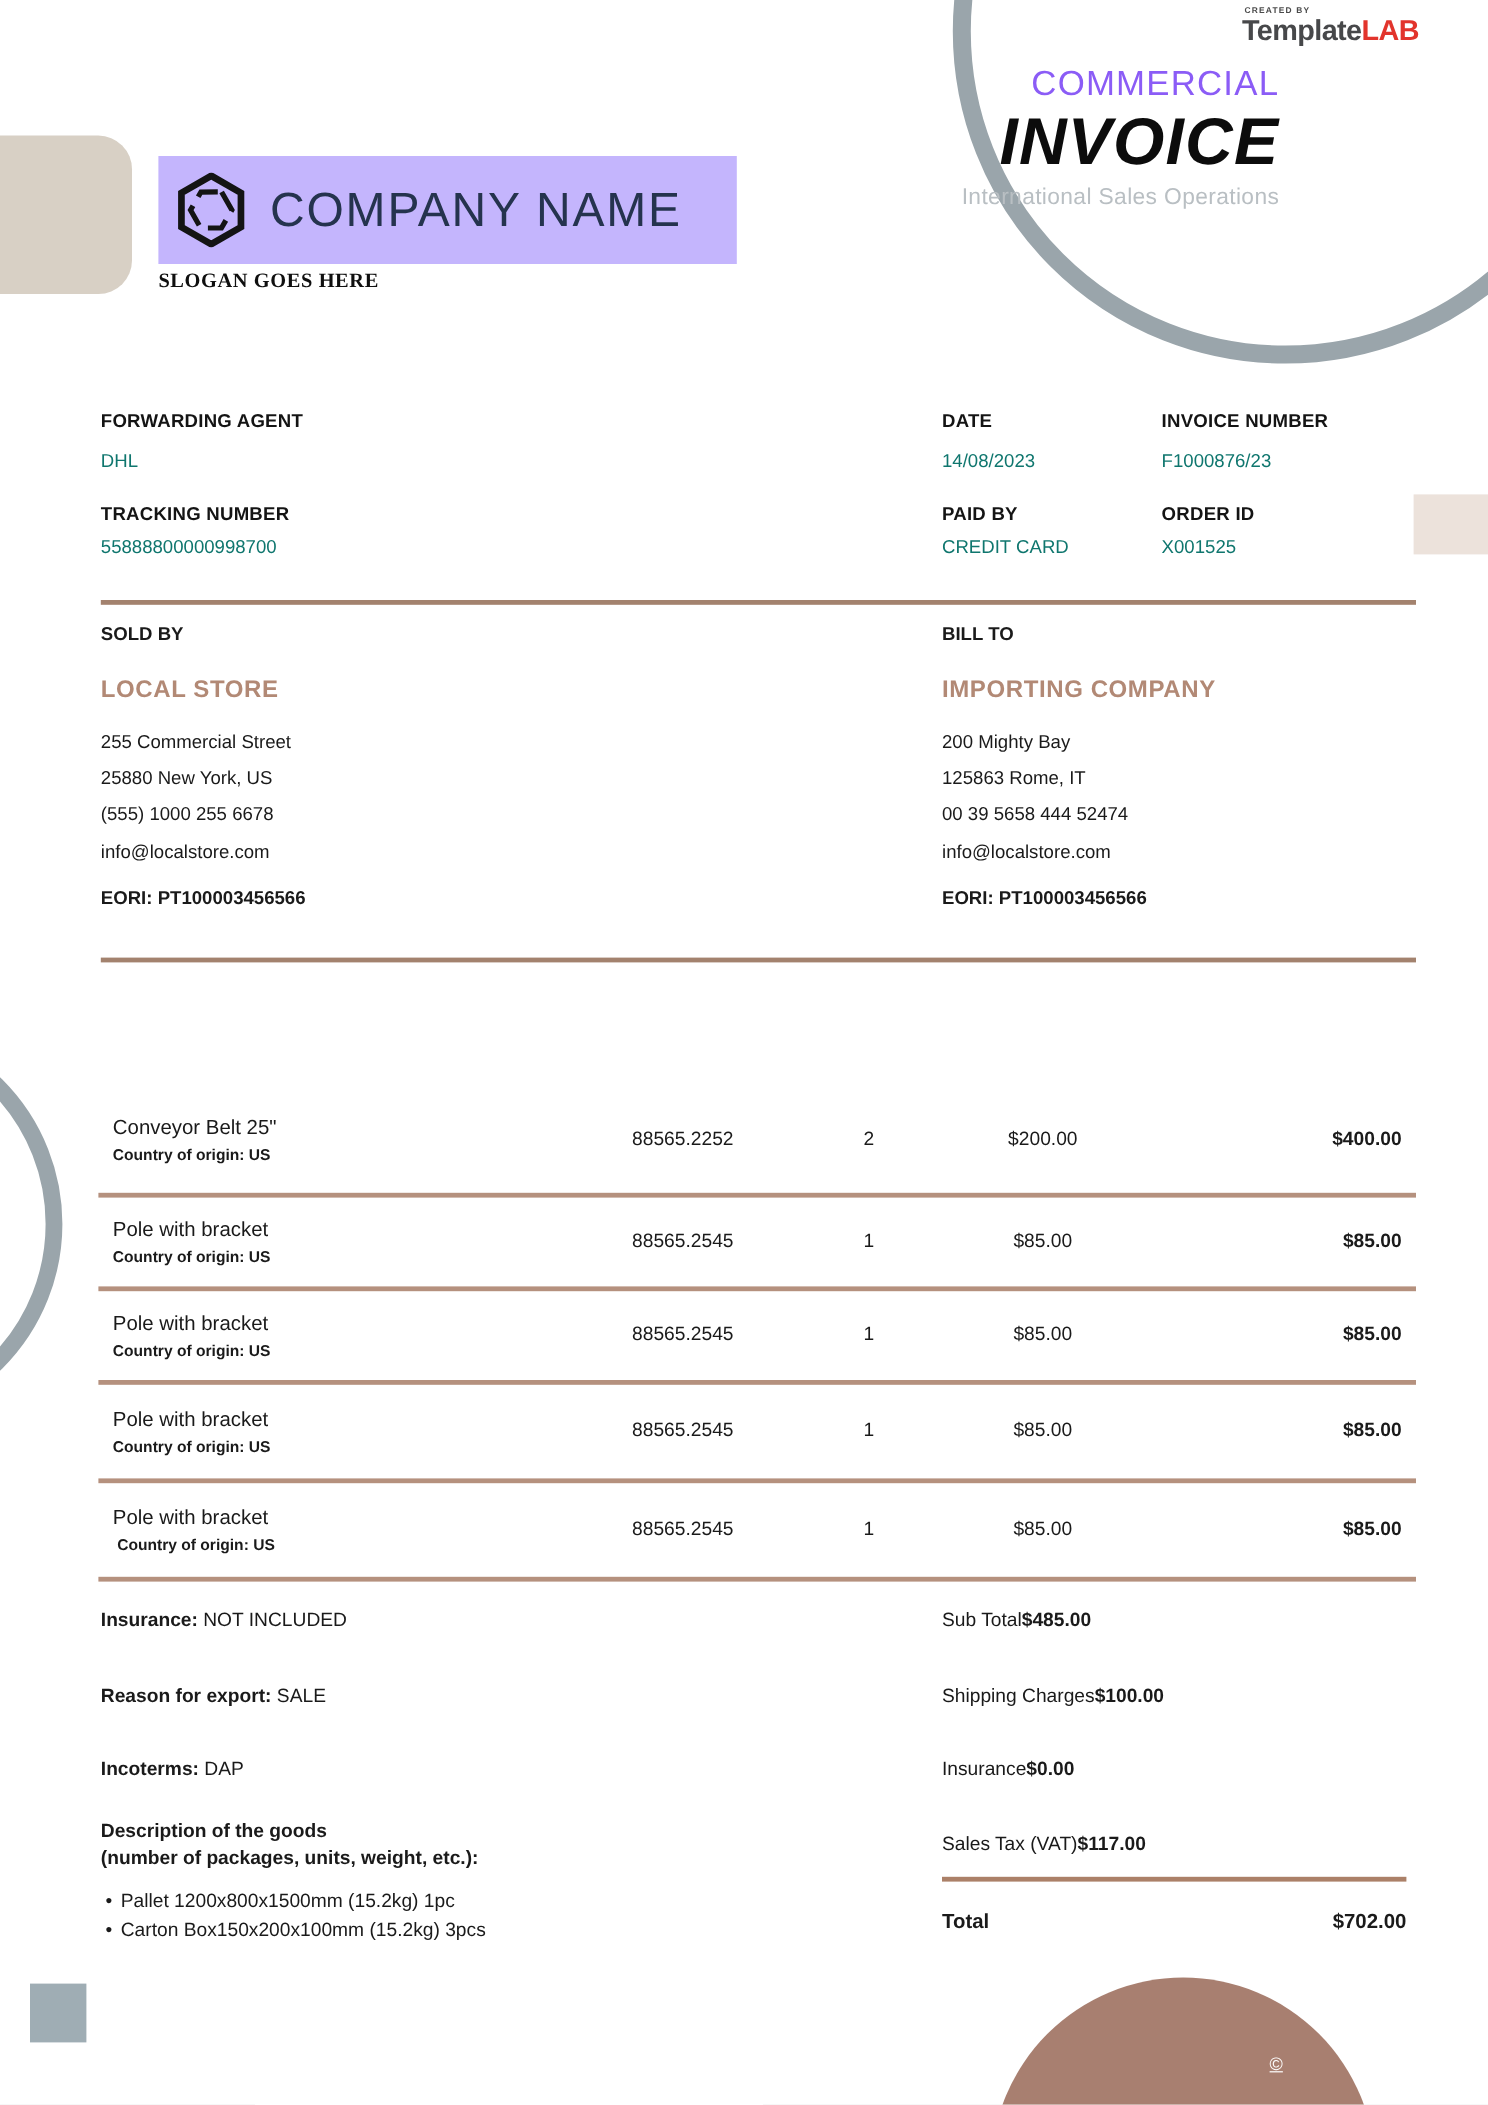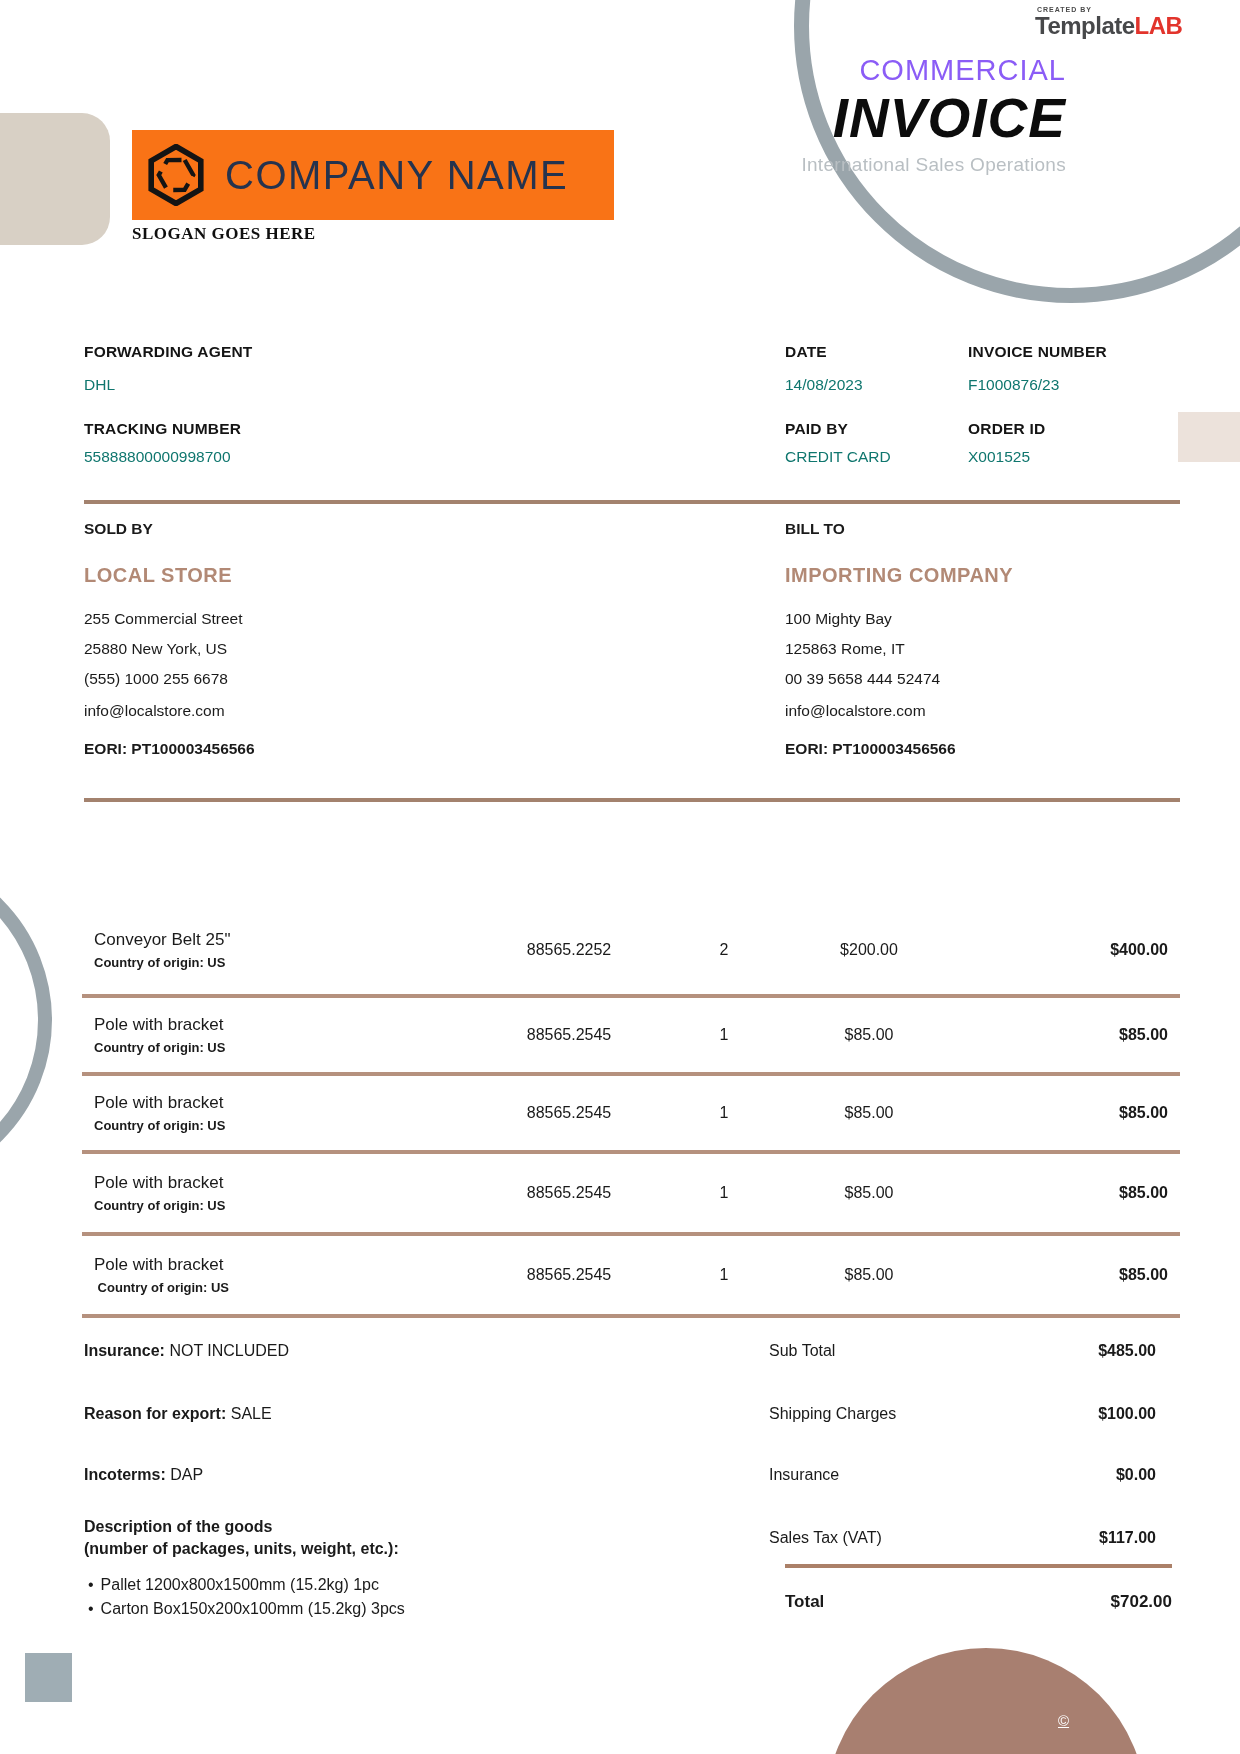--- a/index.html
+++ b/index.html
@@ -20,21 +20,21 @@
   .brand{position:absolute;top:6px;left:1035px;line-height:1;}
   .brand .created{display:block;font-size:7px;font-weight:700;letter-spacing:1px;color:#4a4a4a;margin:0 0 1px 2px;}
   .brand .t1{font-size:24px;font-weight:700;color:#47484a;letter-spacing:-0.5px;}
   .brand .t2{font-size:24px;font-weight:700;color:#e2342c;letter-spacing:-0.5px;}
   
   .doc-head{position:absolute;top:54px;right:174px;text-align:right;}
   .doc-type{font-size:29px;letter-spacing:1px;color:#8b5cf6;}
   .doc-title{font-size:55px;font-weight:800;letter-spacing:1px;color:#0c0c0c;margin-top:4px;line-height:1;font-style:italic;}
   .doc-sub{font-size:19px;color:#b9bfc3;margin-top:8px;letter-spacing:0.3px;}
   
-  .company-band{position:absolute;left:132px;top:130px;width:482px;height:90px;background:#f97316;
+  .company-band{position:absolute;left:132px;top:130px;width:482px;height:90px;background:#c4b5fd;
                 display:flex;align-items:center;}
   .company-logo{margin-left:13px;width:62px;height:62px;flex:0 0 auto;}
   .company-name{font-size:40px;font-weight:400;letter-spacing:1.5px;color:#25334e;margin-left:18px;white-space:nowrap;}
   .slogan{position:absolute;left:132px;top:224px;width:482px;text-align:left;
           font-size:17px;font-weight:700;letter-spacing:0.5px;color:#0f0f0f;font-family:Liberation Serif, serif;}
   
   .m-label{position:absolute;font-size:15.5px;font-weight:700;color:#141414;letter-spacing:0.2px;}
   .m-value{position:absolute;font-size:15.5px;color:#0f766e;}
   
   .sep{position:absolute;left:84px;width:1096px;height:4px;background:#a3826e;}
@@ -63,21 +63,21 @@
   .trow .c-hs,.trow .c-units,.trow .c-price{font-size:16px;}
   .trow .c-total{font-size:16px;font-weight:700;}
   .prod-title{font-size:17px;}
   .prod-origin{font-size:13px;font-weight:700;margin-top:5px;}
   
   .note{position:absolute;left:84px;font-size:16px;}
   .note b{font-weight:700;}
   .desc-title{position:absolute;left:84px;font-size:16px;font-weight:700;}
   .bullet{position:absolute;left:88px;font-size:16px;}
   .bullet::before{content:"\2022";margin-right:7px;}
-  .total-row{position:absolute;left:769px;width:387px;display:flex;justify-content:space-between;font-size:16px;}
+  .total-row{position:absolute;left:785px;width:387px;display:flex;font-size:16px;}
   .total-row .tv{font-weight:700;}
   .total-line{position:absolute;left:785px;top:1564px;width:387px;height:4px;background:#ab8068;}
   .grand-row{position:absolute;left:785px;top:1592px;width:387px;display:flex;justify-content:space-between;
              font-size:17px;font-weight:700;}
 </style>
 </head>
 <body>
 
 <div class="page">
 
@@ -130,21 +130,21 @@
     <div class="p-l1">255 Commercial Street</div>
     <div class="p-l2">25880 New York, US</div>
     <div class="p-l3">(555) 1000 255 6678</div>
     <div class="p-l4">info@localstore.com</div>
     <div class="p-eori">EORI: PT100003456566</div>
   </div>
 
   <div class="party" style="left:785px">
     <div class="p-label">BILL TO</div>
     <div class="p-name">IMPORTING COMPANY</div>
-    <div class="p-l1">100 Mighty Bay</div>
+    <div class="p-l1">200 Mighty Bay</div>
     <div class="p-l2">125863 Rome, IT</div>
     <div class="p-l3">00 39 5658 444 52474</div>
     <div class="p-l4">info@localstore.com</div>
     <div class="p-eori">EORI: PT100003456566</div>
   </div>
 
   <div class="sep" style="top:798px"></div>
 
 
   <div class="tbody">

